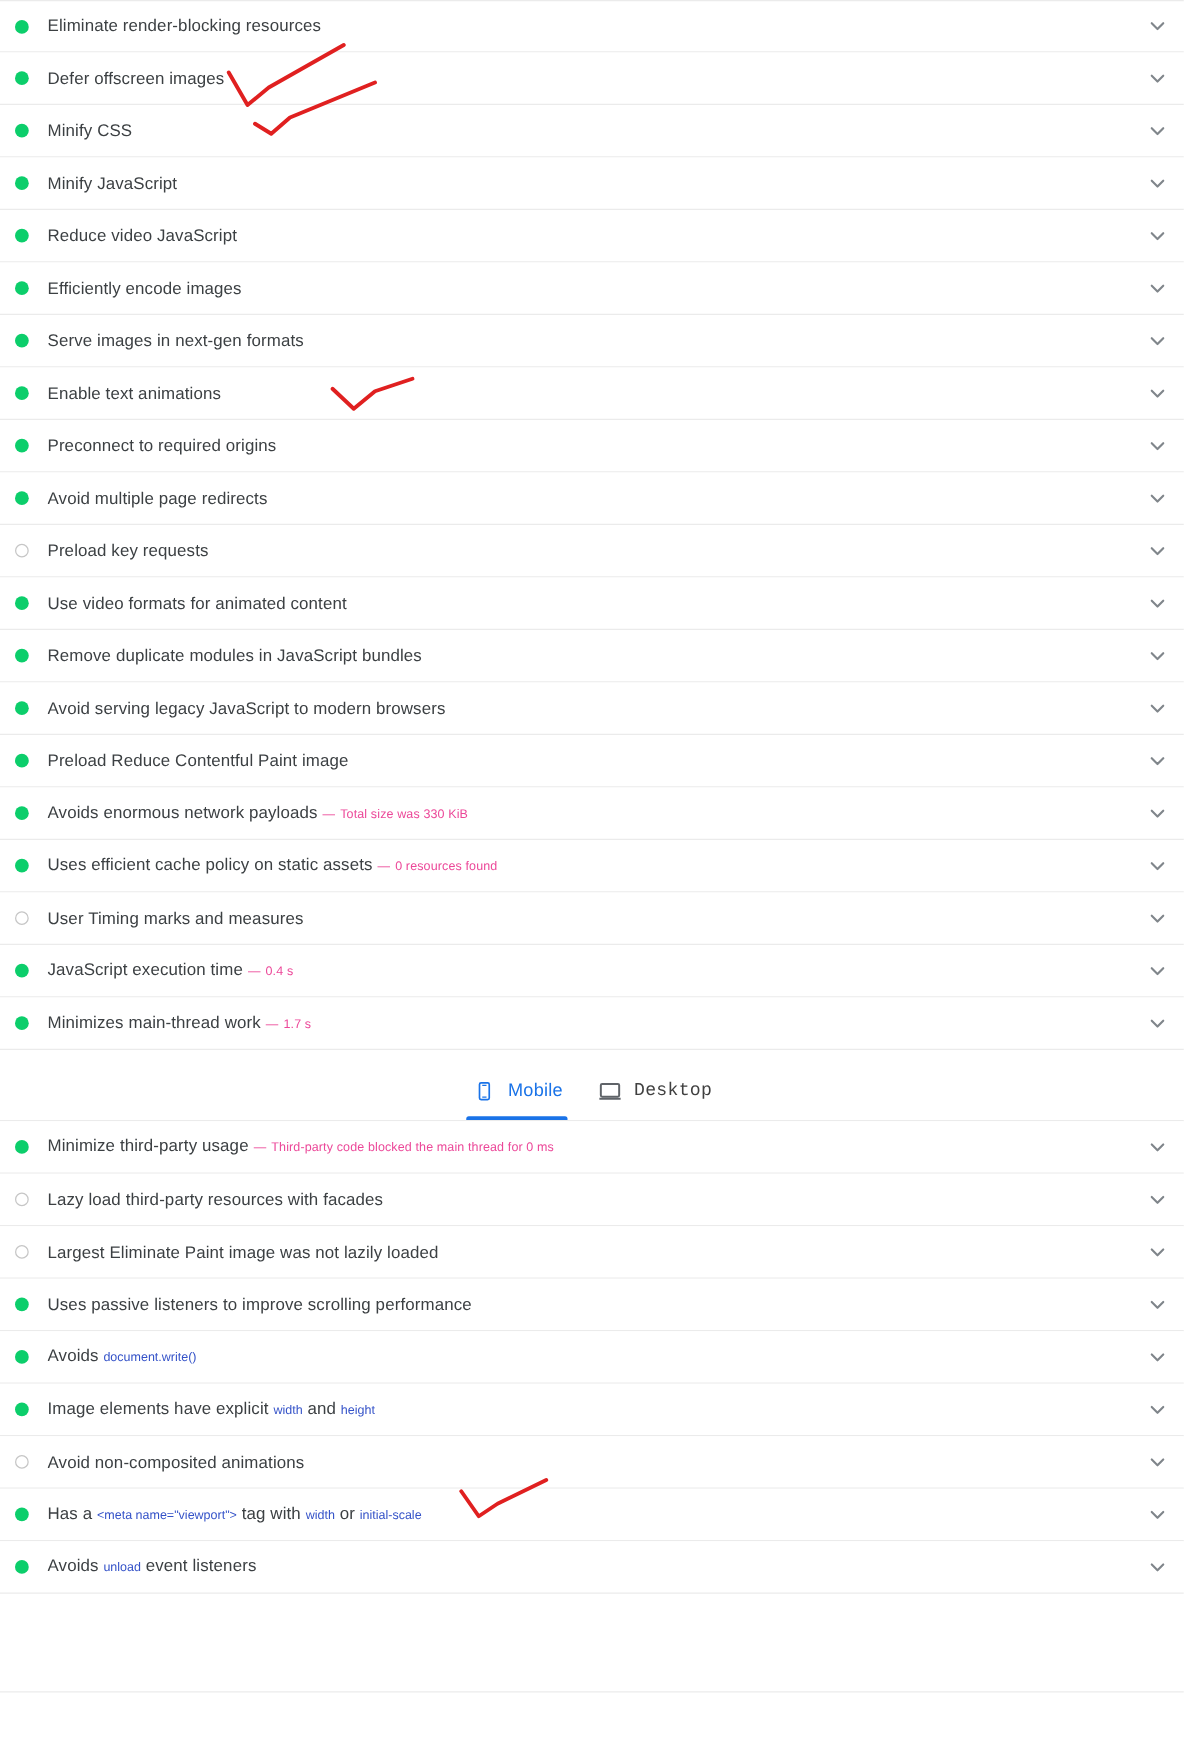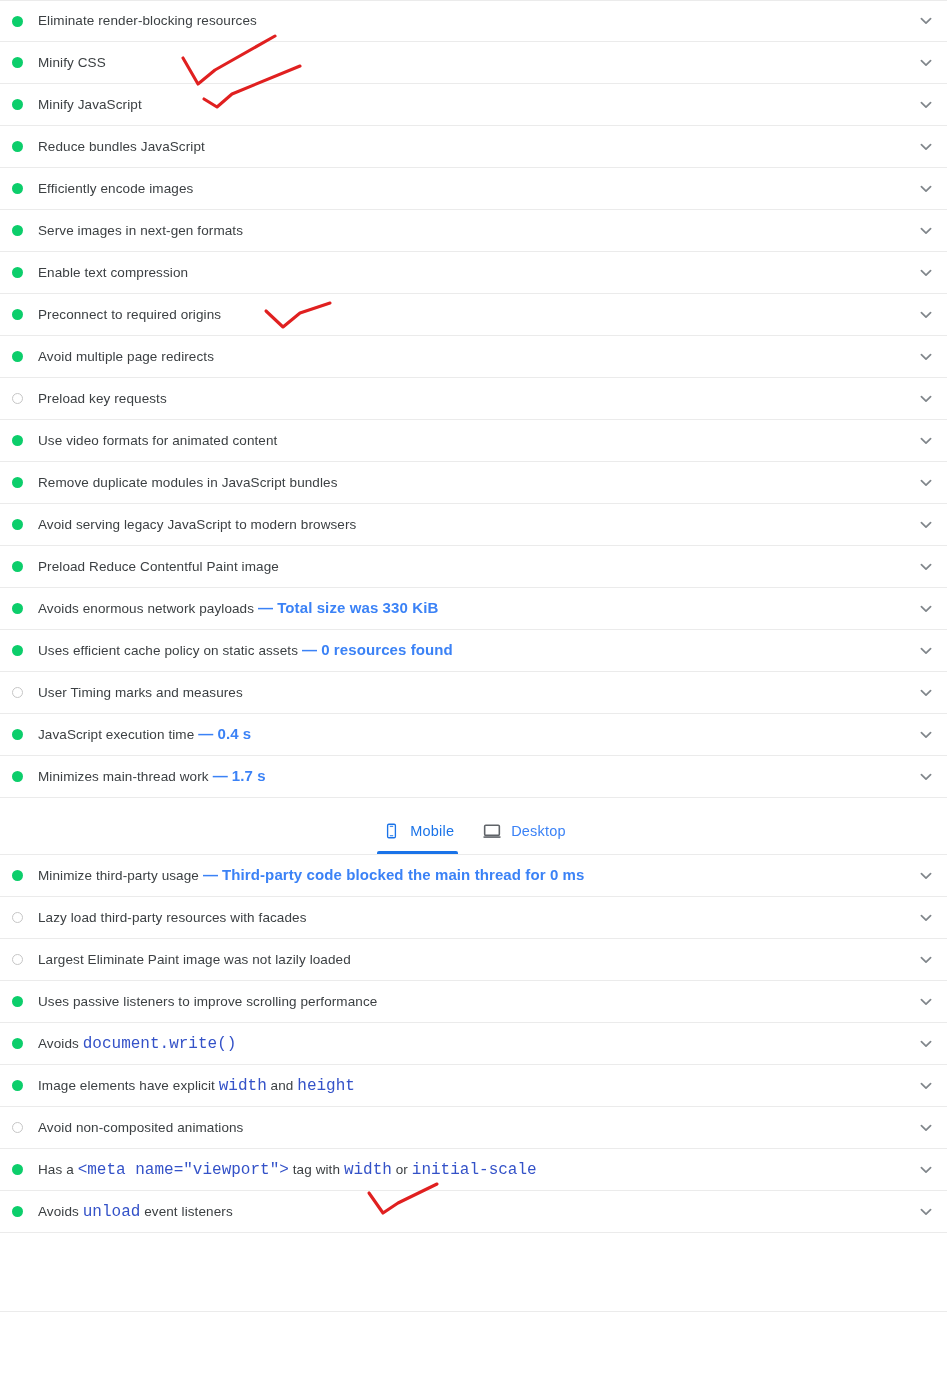--- a/index.html
+++ b/index.html
@@ -67,32 +67,31 @@
     font-size: 13.5px;
     line-height: 18px;
     color: #3c4043;
     letter-spacing: 0.1px;
     white-space: nowrap;
     overflow: hidden;
   }
 
   .audit-title code,
   code.inline-code {
-    font-family: Liberation Mono, monospace;
-    font-size: 16px;
+    font-family: Liberation Sans, sans-serif;
+    font-size: 10px;
     color: #3452c8;
     letter-spacing: 0;
   }
 
   .audit-value {
-    color: #3b82f6;
-    font-size: 15px;
+    color: #ec4899;
+    font-size: 10px;
     letter-spacing: 0.1px;
     margin-left: 4px;
-    font-weight: bold;
   }
   .audit-value .dash {
     margin-right: 4px;
   }
 
   .chevron {
     flex: 0 0 auto;
     width: 24px;
     height: 24px;
     margin-right: 9px;
@@ -135,21 +134,21 @@
     justify-content: center;
     width: 20px;
     height: 22px;
     margin-right: 9px;
   }
   .tab .tab-label {
     font-size: 14.5px;
     letter-spacing: 0.2px;
   }
   .tab.active .tab-label { color: #1a73e8; }
-  .tab.inactive .tab-label { color: #3b82f6; }
+  .tab.inactive .tab-label { color: #404040; font-family: Liberation Mono, monospace; }
   .tab.active::after {
     content: "";
     position: absolute;
     left: 10px;
     right: 10px;
     bottom: 0;
     height: 3px;
     background: #1a73e8;
     border-radius: 2px 2px 0 0;
   }
@@ -183,39 +182,48 @@
         <span class="score-icon pass"></span>
         <span class="audit-title">Eliminate render-blocking resources</span>
         <span class="chevron">
           <svg viewBox="0 0 24 24" aria-hidden="true">
             <path d="M7.4 9.6 L12 14.2 L16.6 9.6" fill="none" stroke="#80868b" stroke-width="1.7" stroke-linecap="round" stroke-linejoin="round"></path>
           </svg>
         </span>
       </div>
       <div class="audit-row">
         <span class="score-icon pass"></span>
+        <span class="audit-title">Defer offscreen images</span>
+        <span class="chevron">
+          <svg viewBox="0 0 24 24" aria-hidden="true">
+            <path d="M7.4 9.6 L12 14.2 L16.6 9.6" fill="none" stroke="#80868b" stroke-width="1.7" stroke-linecap="round" stroke-linejoin="round"></path>
+          </svg>
+        </span>
+      </div>
+      <div class="audit-row">
+        <span class="score-icon pass"></span>
         <span class="audit-title">Minify CSS</span>
         <span class="chevron">
           <svg viewBox="0 0 24 24" aria-hidden="true">
             <path d="M7.4 9.6 L12 14.2 L16.6 9.6" fill="none" stroke="#80868b" stroke-width="1.7" stroke-linecap="round" stroke-linejoin="round"></path>
           </svg>
         </span>
       </div>
       <div class="audit-row">
         <span class="score-icon pass"></span>
         <span class="audit-title">Minify JavaScript</span>
         <span class="chevron">
           <svg viewBox="0 0 24 24" aria-hidden="true">
             <path d="M7.4 9.6 L12 14.2 L16.6 9.6" fill="none" stroke="#80868b" stroke-width="1.7" stroke-linecap="round" stroke-linejoin="round"></path>
           </svg>
         </span>
       </div>
       <div class="audit-row">
         <span class="score-icon pass"></span>
-        <span class="audit-title">Reduce bundles JavaScript</span>
+        <span class="audit-title">Reduce video JavaScript</span>
         <span class="chevron">
           <svg viewBox="0 0 24 24" aria-hidden="true">
             <path d="M7.4 9.6 L12 14.2 L16.6 9.6" fill="none" stroke="#80868b" stroke-width="1.7" stroke-linecap="round" stroke-linejoin="round"></path>
           </svg>
         </span>
       </div>
       <div class="audit-row">
         <span class="score-icon pass"></span>
         <span class="audit-title">Efficiently encode images</span>
         <span class="chevron">
@@ -228,21 +236,21 @@
         <span class="score-icon pass"></span>
         <span class="audit-title">Serve images in next-gen formats</span>
         <span class="chevron">
           <svg viewBox="0 0 24 24" aria-hidden="true">
             <path d="M7.4 9.6 L12 14.2 L16.6 9.6" fill="none" stroke="#80868b" stroke-width="1.7" stroke-linecap="round" stroke-linejoin="round"></path>
           </svg>
         </span>
       </div>
       <div class="audit-row">
         <span class="score-icon pass"></span>
-        <span class="audit-title">Enable text compression</span>
+        <span class="audit-title">Enable text animations</span>
         <span class="chevron">
           <svg viewBox="0 0 24 24" aria-hidden="true">
             <path d="M7.4 9.6 L12 14.2 L16.6 9.6" fill="none" stroke="#80868b" stroke-width="1.7" stroke-linecap="round" stroke-linejoin="round"></path>
           </svg>
         </span>
       </div>
       <div class="audit-row">
         <span class="score-icon pass"></span>
         <span class="audit-title">Preconnect to required origins</span>
         <span class="chevron">

